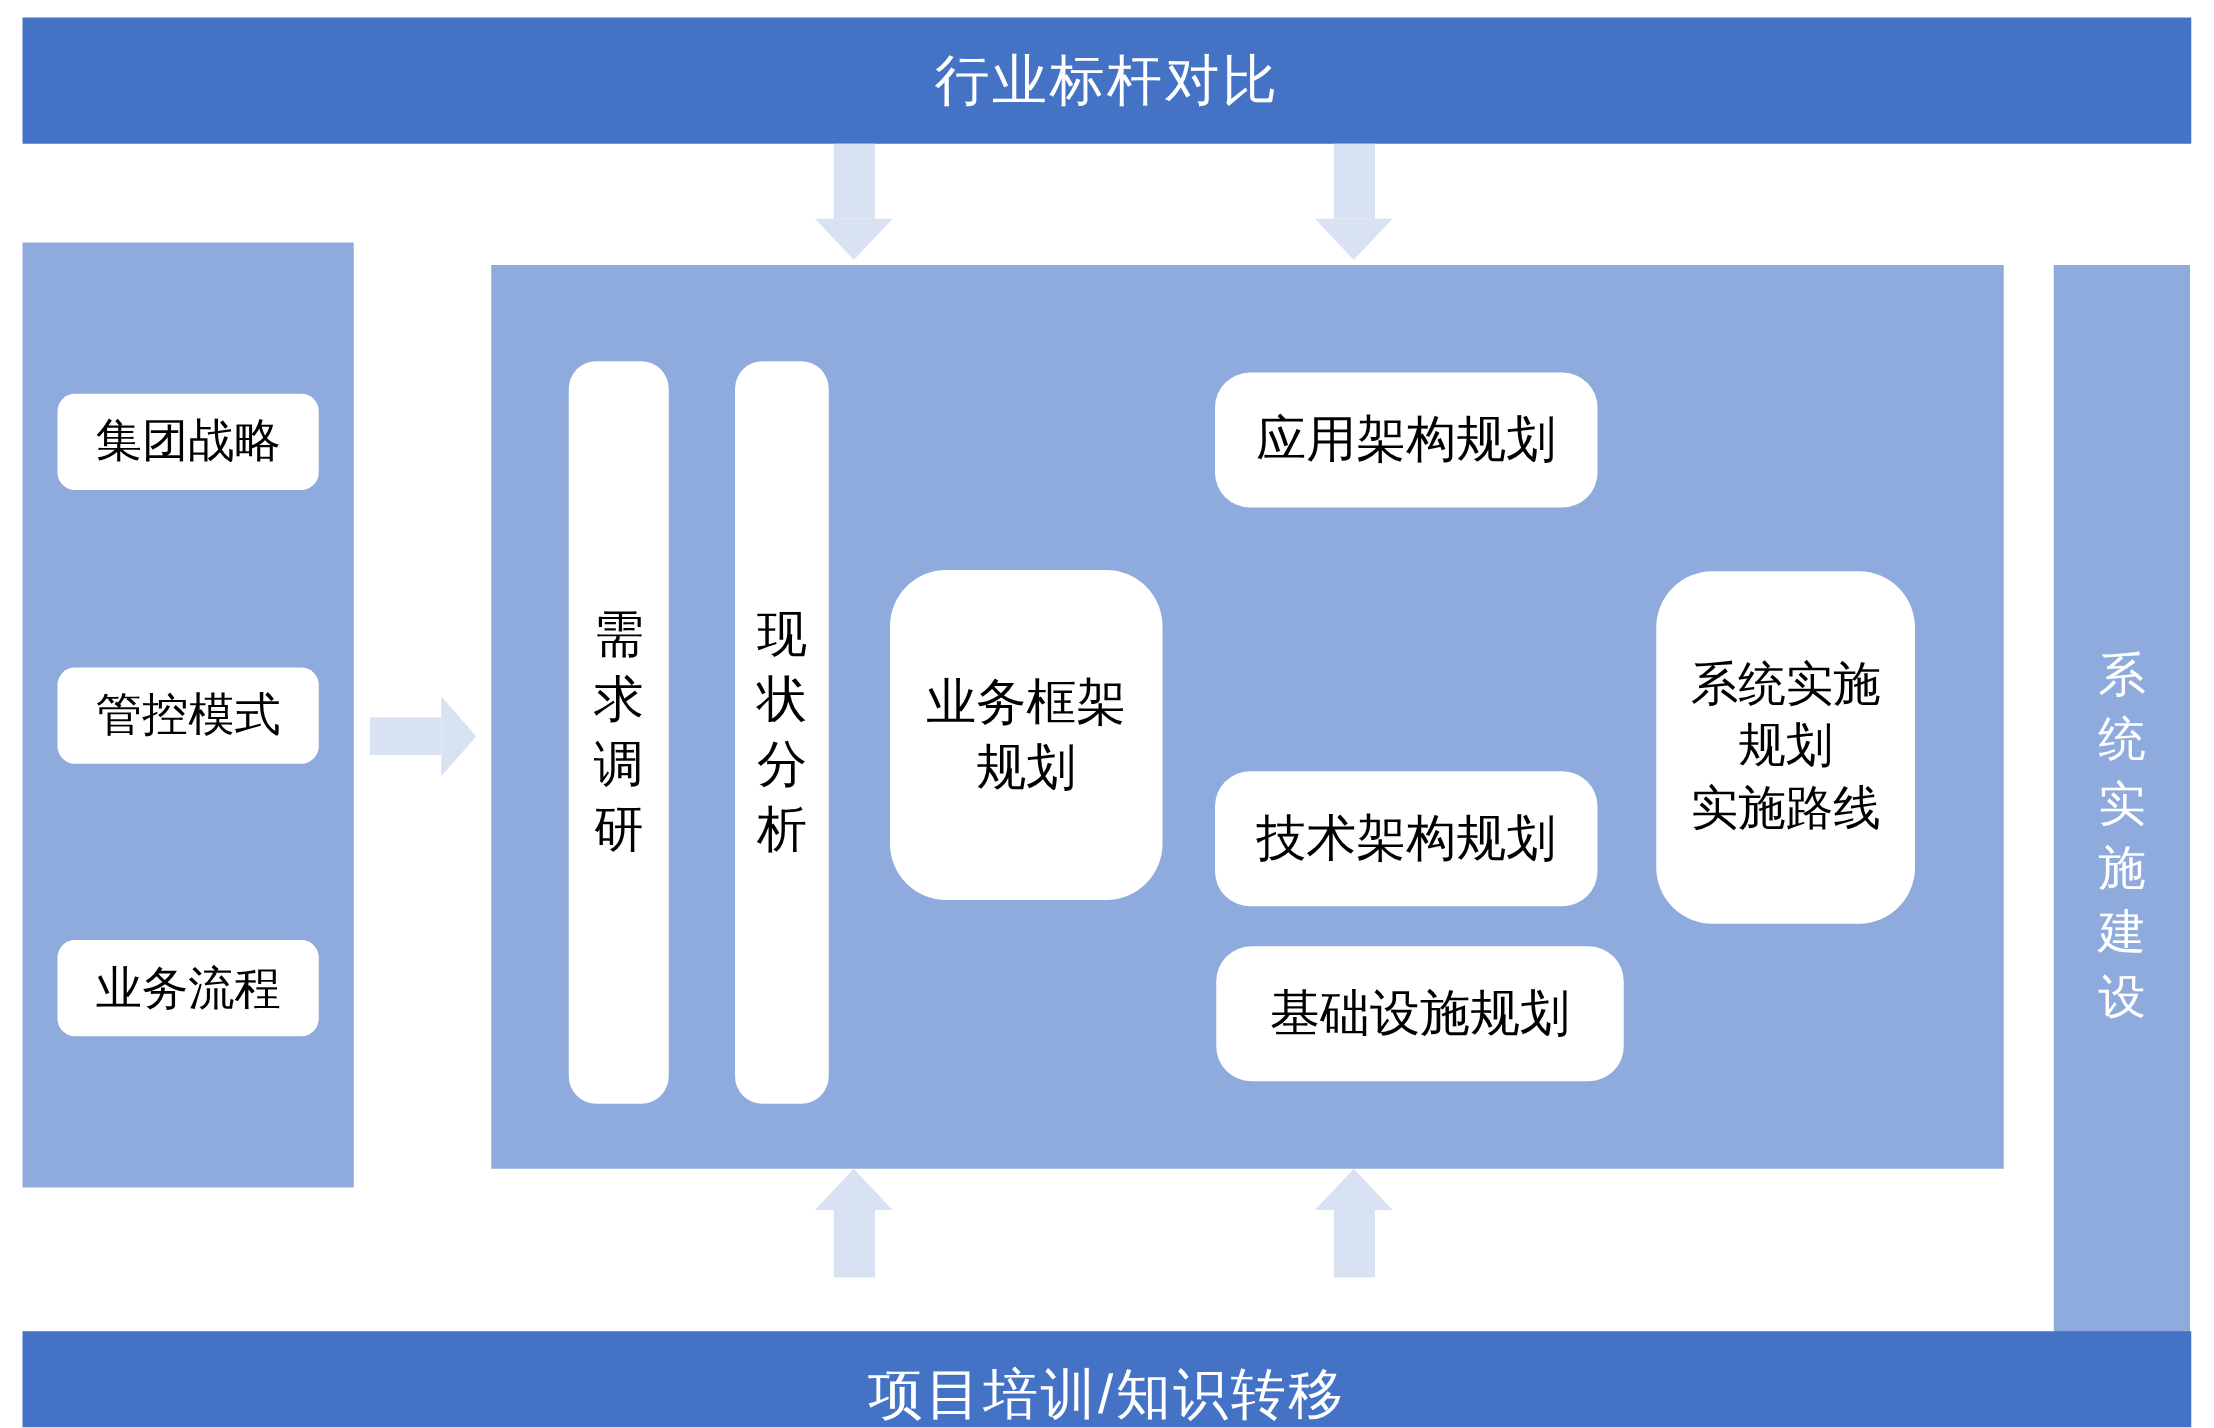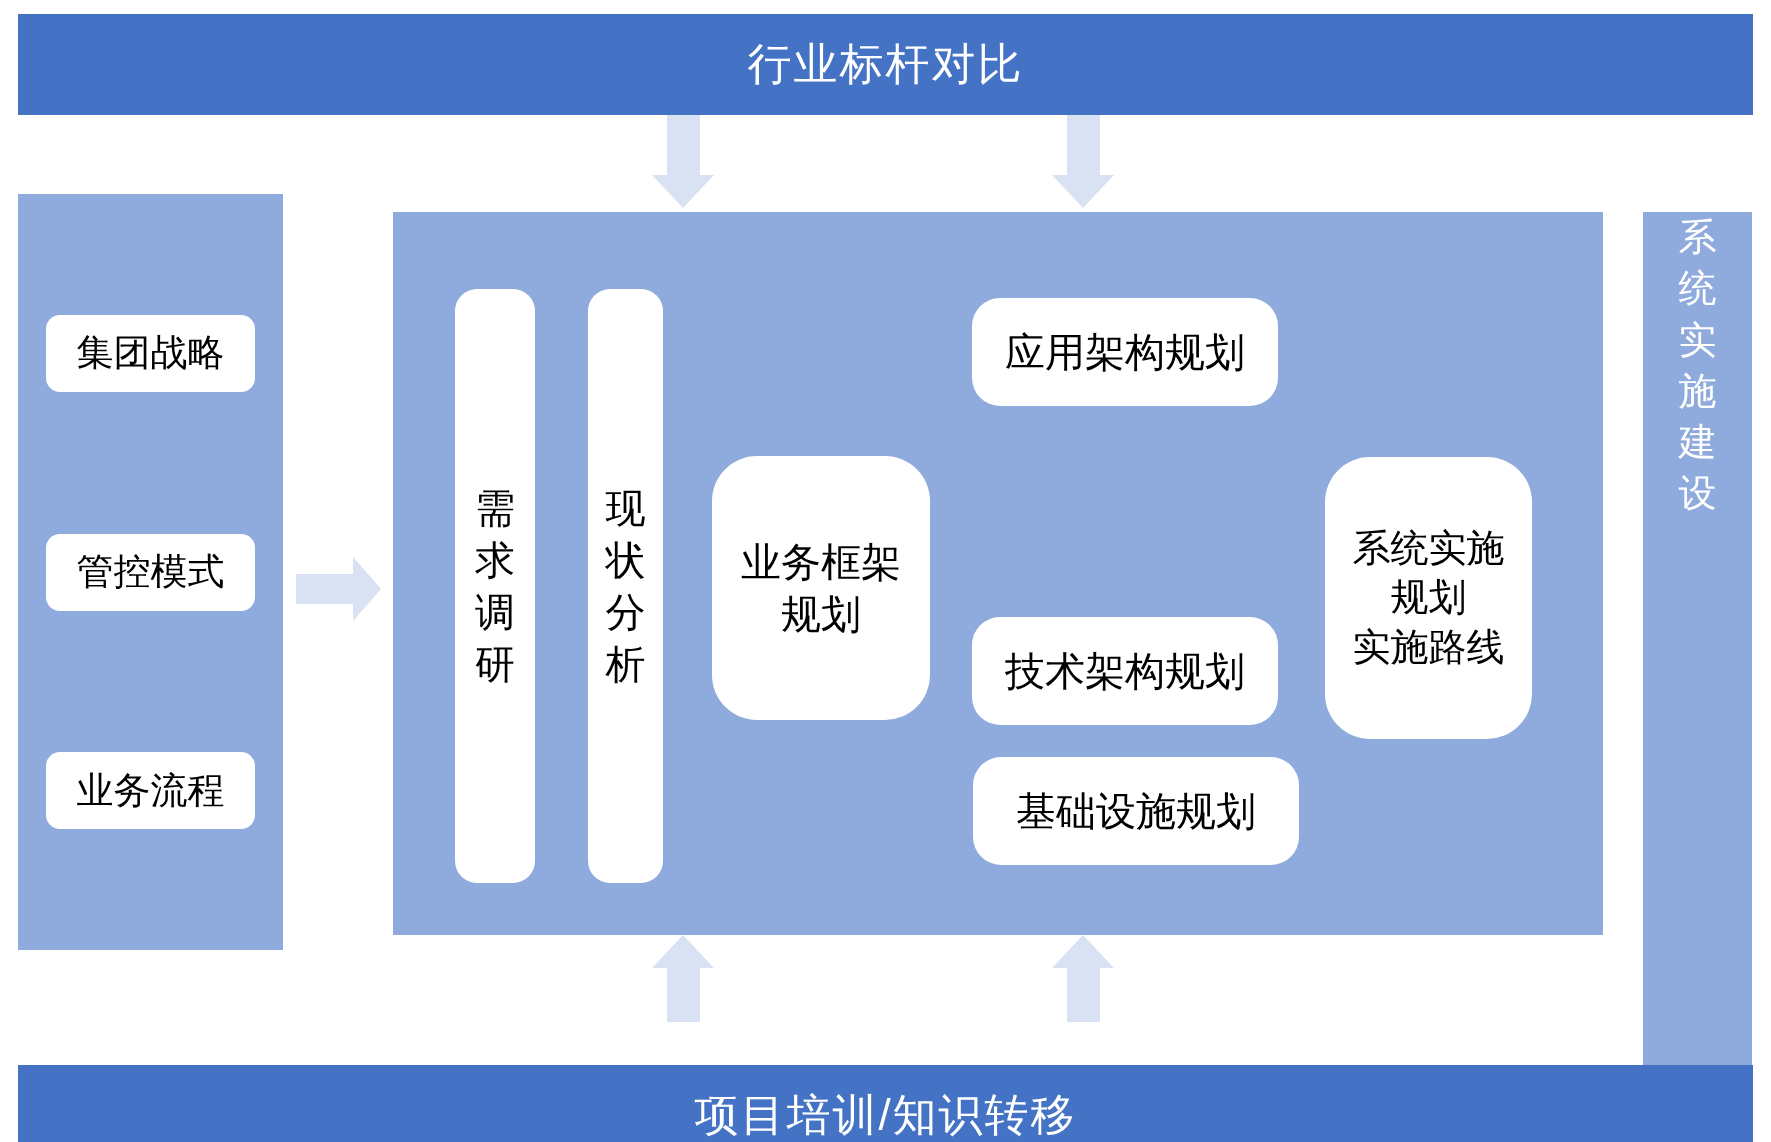--- a/index.html
+++ b/index.html
@@ -35,21 +35,21 @@
   .side-box{
     width:209px;height:77px;background:var(--box-bg);border-radius:14px;
     display:flex;align-items:center;justify-content:center;
     font-size:37px;color:var(--box-text);white-space:nowrap;
   }
 
   
   .sidebar-right{
     position:absolute;left:1643px;top:212px;width:109px;height:916px;
     background:var(--panel-bg);
-    display:flex;align-items:flex-start;justify-content:center;
+    display:flex;align-items:center;justify-content:center;
   }
   .vtext{
     width:1em;font-size:38px;line-height:1.35;color:var(--banner-text);
     text-align:center;word-break:break-all;
   }
 
   
   .panel{
     position:absolute;left:393px;top:212px;width:1210px;height:723px;
     background:var(--panel-bg);

